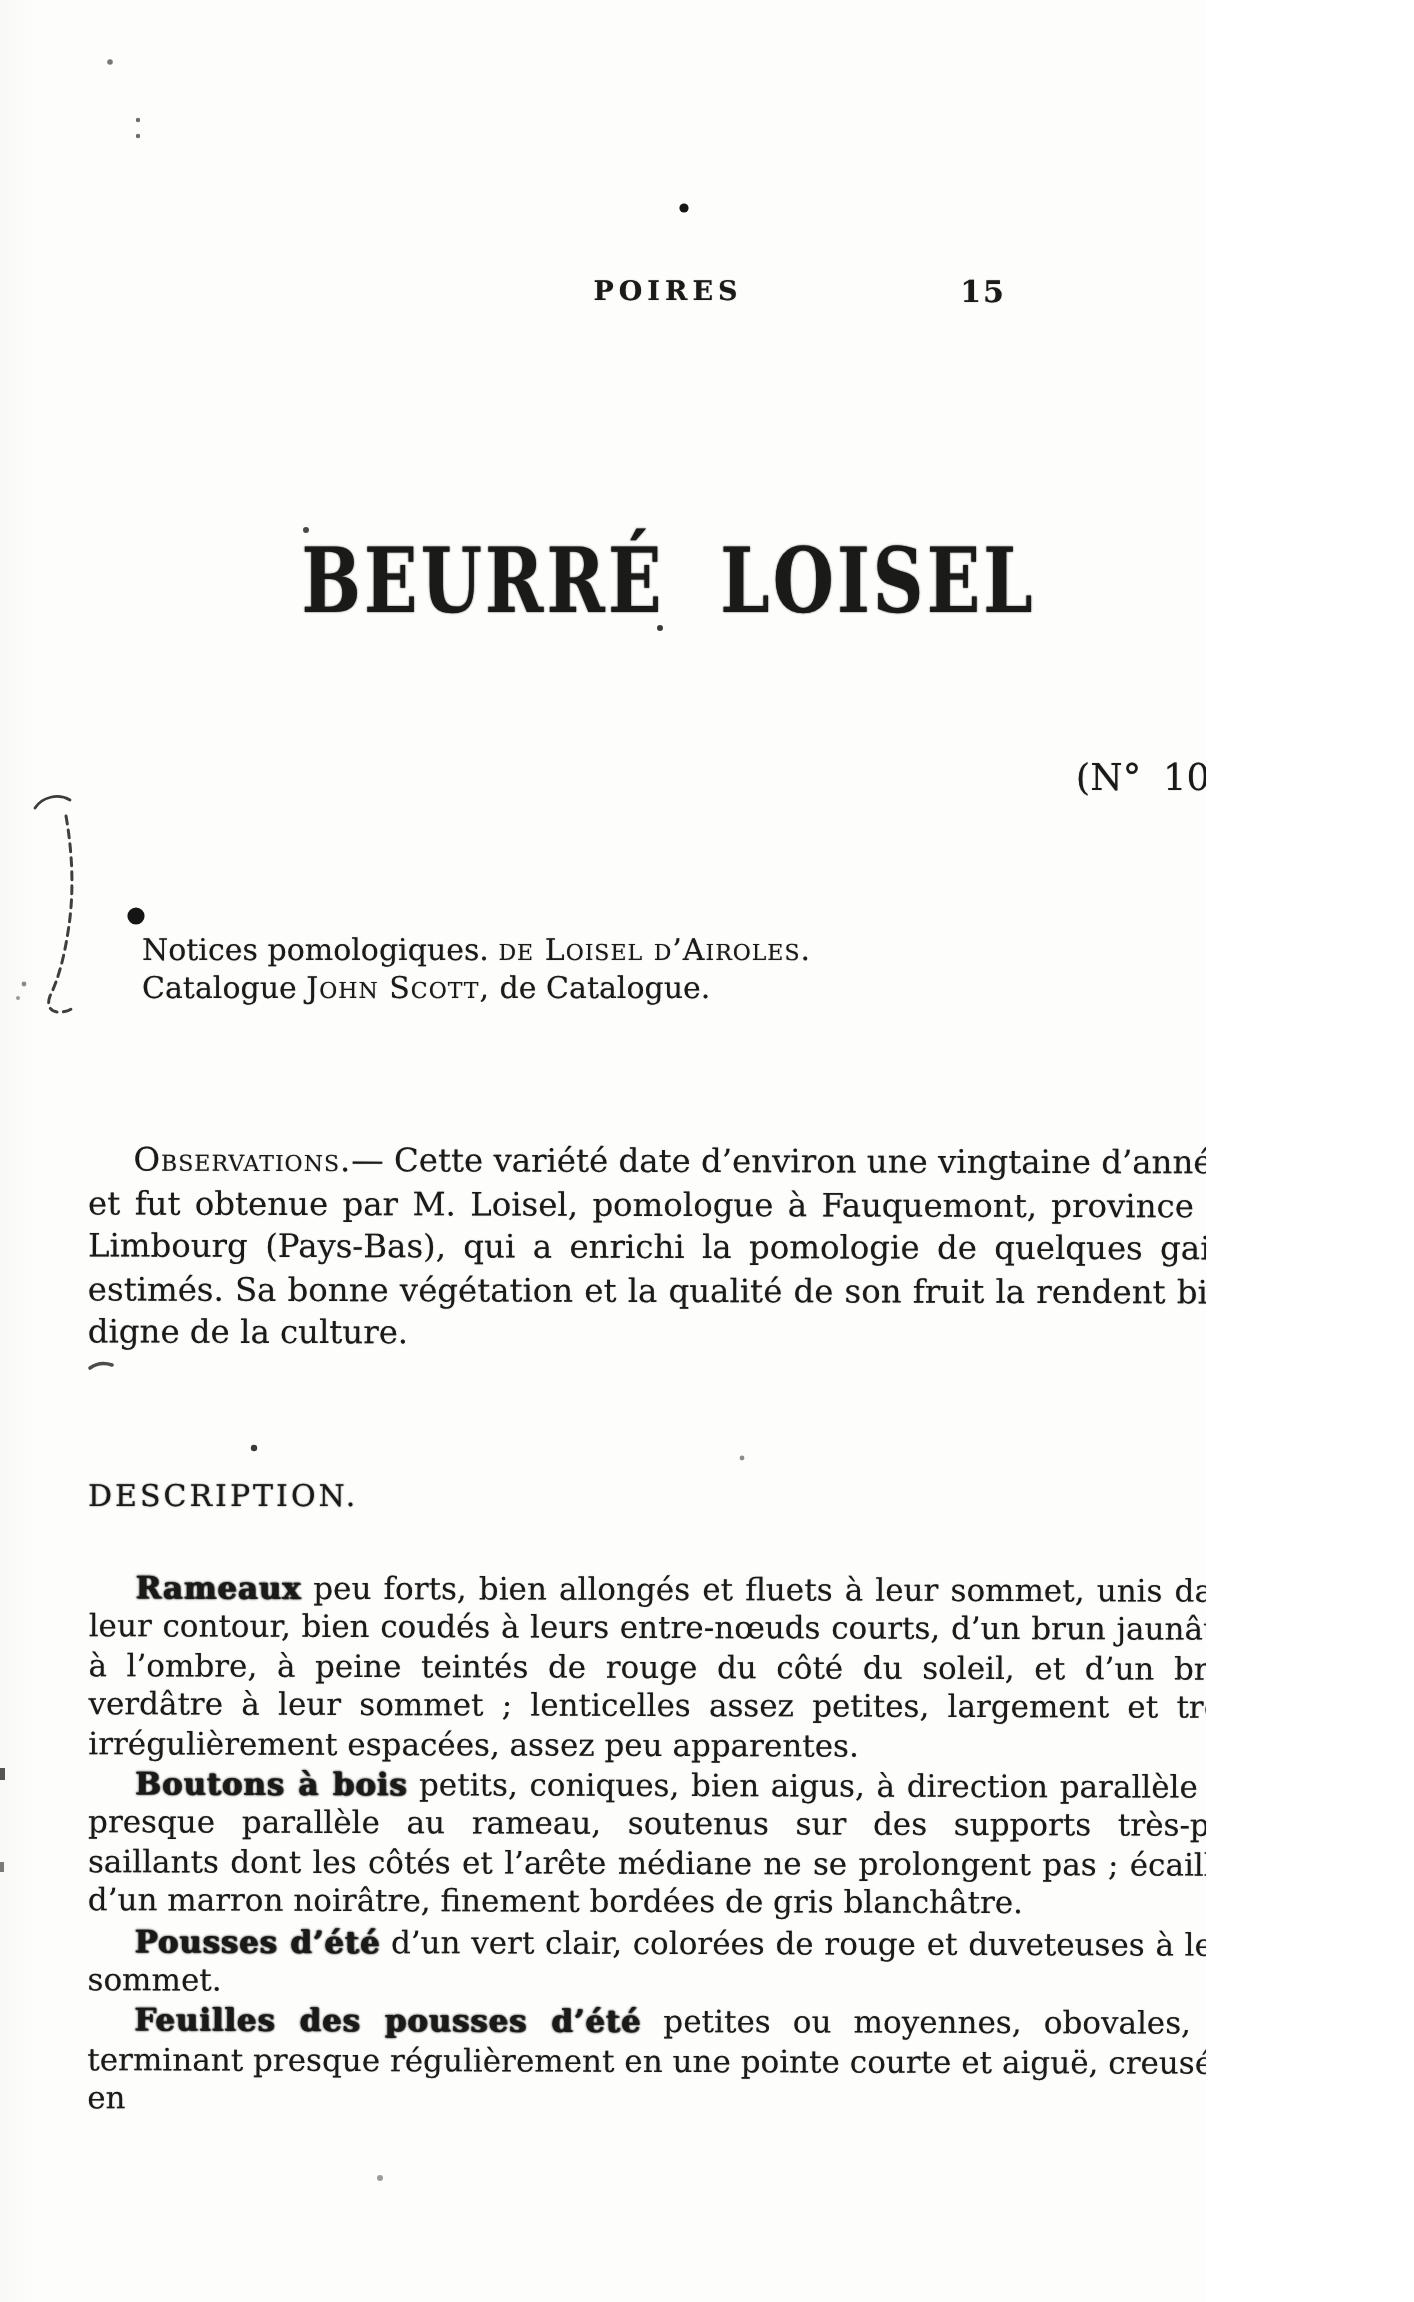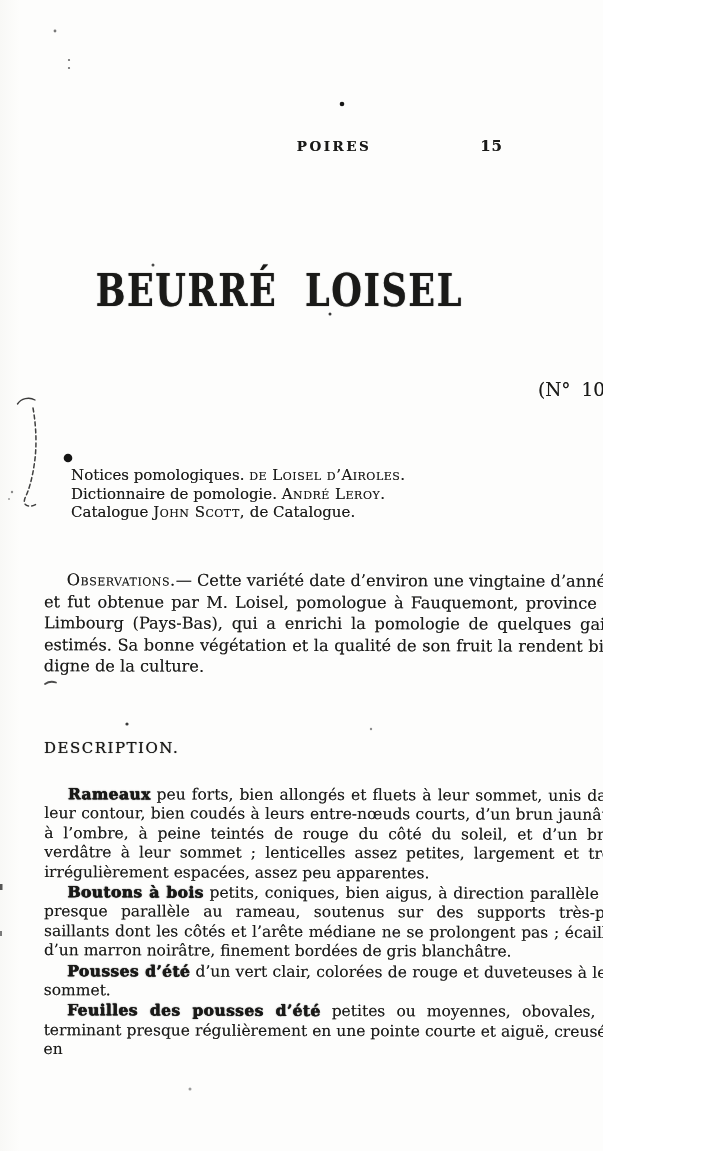--- a/index.html
+++ b/index.html
@@ -11,21 +11,21 @@
     font-family: "DejaVu Serif", "Liberation Serif", serif;
     color: #1a1a18;
     text-shadow: 0 0 0.5px rgba(25,25,25,0.55);
   }
   .abs { position: absolute; }
   .col { left: 44px; width: 580px; }
 
   .running-header { top: 138px; text-align: center; font-size: 13.5px; font-weight: bold; letter-spacing: 2.5px; }
   .page-number { top: 137px; right: 100px; font-size: 15px; font-weight: bold; letter-spacing: 1px; text-align: center; }
 
-  .main-title { top: 264px; }
+  .main-title { top: 264px; text-align: center; }
   .main-title span {
     display: inline-block;
     font-size: 45px; font-weight: bold;
     letter-spacing: 2px; word-spacing: 18px;
     transform: scale(0.78, 1); transform-origin: center;
     text-shadow: 0 0 1px rgba(10,10,10,0.85);
     white-space: nowrap;
   }
   .numero { top: 379px; text-align: right; font-size: 18.5px; word-spacing: 5px; }
 
@@ -71,24 +71,20 @@
   </div>
 
   <div class="abs col numero">(N° 104)</div>
 
   <div class="abs references">
     <div>
       <span class="it">Notices pomologiques.</span>
       <span class="sc">de Loisel d’Airoles.</span>
     </div>
     <div>
-      <span class="it">Dictionnaire de pomologie.</span>
-      <span class="sc">André Leroy.</span>
-    </div>
-    <div>
       <span class="it">Catalogue</span>
       <span class="sc">John Scott,</span>
       <span>de Catalogue.</span>
     </div>
   </div>
 
   <div class="abs col observations">
     <p><span class="sc">Observations.</span><span>— Cette variété date d’environ une vingtaine d’années et fut obtenue par M. Loisel, pomologue à Fauquemont, province de Limbourg (Pays-Bas), qui a enrichi la pomologie de quelques gains estimés. Sa bonne végétation et la qualité de son fruit la rendent bien digne de la culture.</span></p>
   </div>
 

